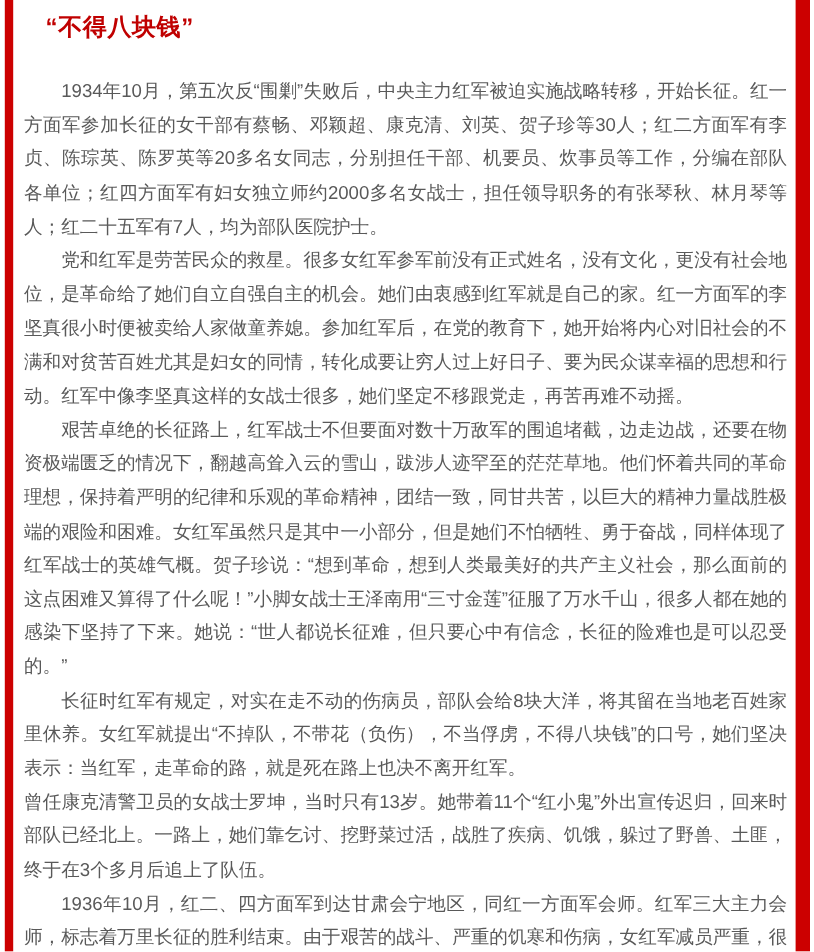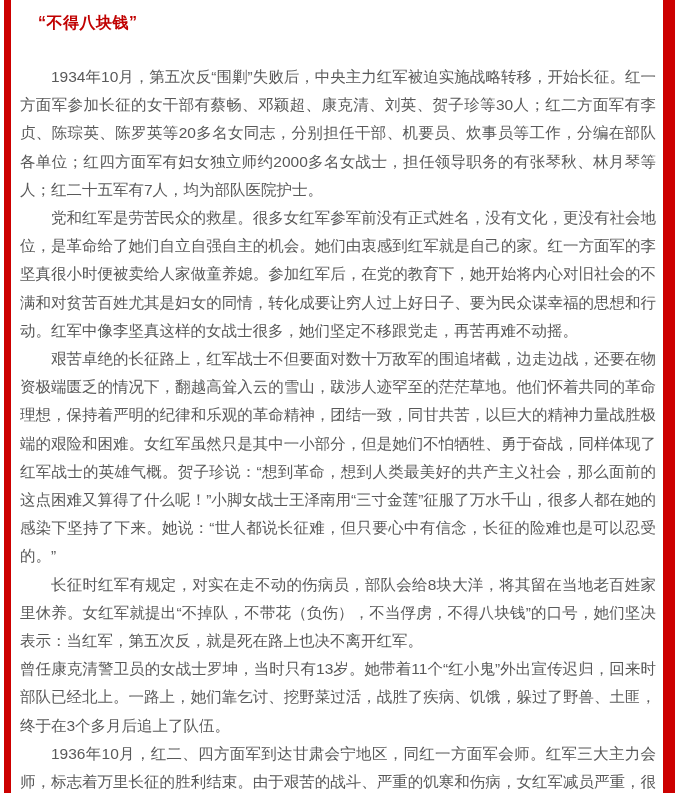--- a/index.html
+++ b/index.html
@@ -17,21 +17,21 @@
   .edge-bar {
     position: absolute;
     top: 0;
     bottom: 0;
     background: #cc0000;
   }
   .edge-bar.left  { left: 4px;  width: 7px;  }
   .edge-bar.right { left: 663px; width: 12px; }
   .doc-title {
     margin: 11px 0 0 38px;
-    font-size: 16px;
+    font-size: 20px;
     font-weight: bold;
     color: #c00000;
     line-height: 24px;
     letter-spacing: 0.5px;
   }
   .article {
     margin: 28px 0 0 20px;
     width: 636px;
     color: #595959;
     font-size: 15.5px;
@@ -52,17 +52,17 @@
 <div class="page">
   <div class="edge-bar left"></div>
   <div class="edge-bar right"></div>
 
   <h1 class="doc-title">“不得八块钱”</h1>
 
   <div class="article">
     <p class="indent">1934年10月，第五次反“围剿”失败后，中央主力红军被迫实施战略转移，开始长征。红一方面军参加长征的女干部有蔡畅、邓颖超、康克清、刘英、贺子珍等30人；红二方面军有李贞、陈琮英、陈罗英等20多名女同志，分别担任干部、机要员、炊事员等工作，分编在部队各单位；红四方面军有妇女独立师约2000多名女战士，担任领导职务的有张琴秋、林月琴等人；红二十五军有7人，均为部队医院护士。</p>
     <p class="indent">党和红军是劳苦民众的救星。很多女红军参军前没有正式姓名，没有文化，更没有社会地位，是革命给了她们自立自强自主的机会。她们由衷感到红军就是自己的家。红一方面军的李坚真很小时便被卖给人家做童养媳。参加红军后，在党的教育下，她开始将内心对旧社会的不满和对贫苦百姓尤其是妇女的同情，转化成要让穷人过上好日子、要为民众谋幸福的思想和行动。红军中像李坚真这样的女战士很多，她们坚定不移跟党走，再苦再难不动摇。</p>
     <p class="indent">艰苦卓绝的长征路上，红军战士不但要面对数十万敌军的围追堵截，边走边战，还要在物资极端匮乏的情况下，翻越高耸入云的雪山，跋涉人迹罕至的茫茫草地。他们怀着共同的革命理想，保持着严明的纪律和乐观的革命精神，团结一致，同甘共苦，以巨大的精神力量战胜极端的艰险和困难。女红军虽然只是其中一小部分，但是她们不怕牺牲、勇于奋战，同样体现了红军战士的英雄气概。贺子珍说：“想到革命，想到人类最美好的共产主义社会，那么面前的这点困难又算得了什么呢！”小脚女战士王泽南用“三寸金莲”征服了万水千山，很多人都在她的感染下坚持了下来。她说：“世人都说长征难，但只要心中有信念，长征的险难也是可以忍受的。”</p>
-    <p class="indent">长征时红军有规定，对实在走不动的伤病员，部队会给8块大洋，将其留在当地老百姓家里休养。女红军就提出“不掉队，不带花（负伤），不当俘虏，不得八块钱”的口号，她们坚决表示：当红军，第五次反，就是死在路上也决不离开红军。</p>
+    <p class="indent">长征时红军有规定，对实在走不动的伤病员，部队会给8块大洋，将其留在当地老百姓家里休养。女红军就提出“不掉队，不带花（负伤），不当俘虏，不得八块钱”的口号，她们坚决表示：当红军，走革命的路，就是死在路上也决不离开红军。</p>
     <p>曾任康克清警卫员的女战士罗坤，当时只有13岁。她带着11个“红小鬼”外出宣传迟归，回来时部队已经北上。一路上，她们靠乞讨、挖野菜过活，战胜了疾病、饥饿，躲过了野兽、土匪，终于在3个多月后追上了队伍。</p>
     <p class="indent">1936年10月，红二、四方面军到达甘肃会宁地区，同红一方面军会师。红军三大主力会师，标志着万里长征的胜利结束。由于艰苦的战斗、严重的饥寒和伤病，女红军减员严重，很多人长眠在了雪山草地上，为中国革命献出了宝贵的生命。</p>
   </div>
 </div>
 
 </body></html>

